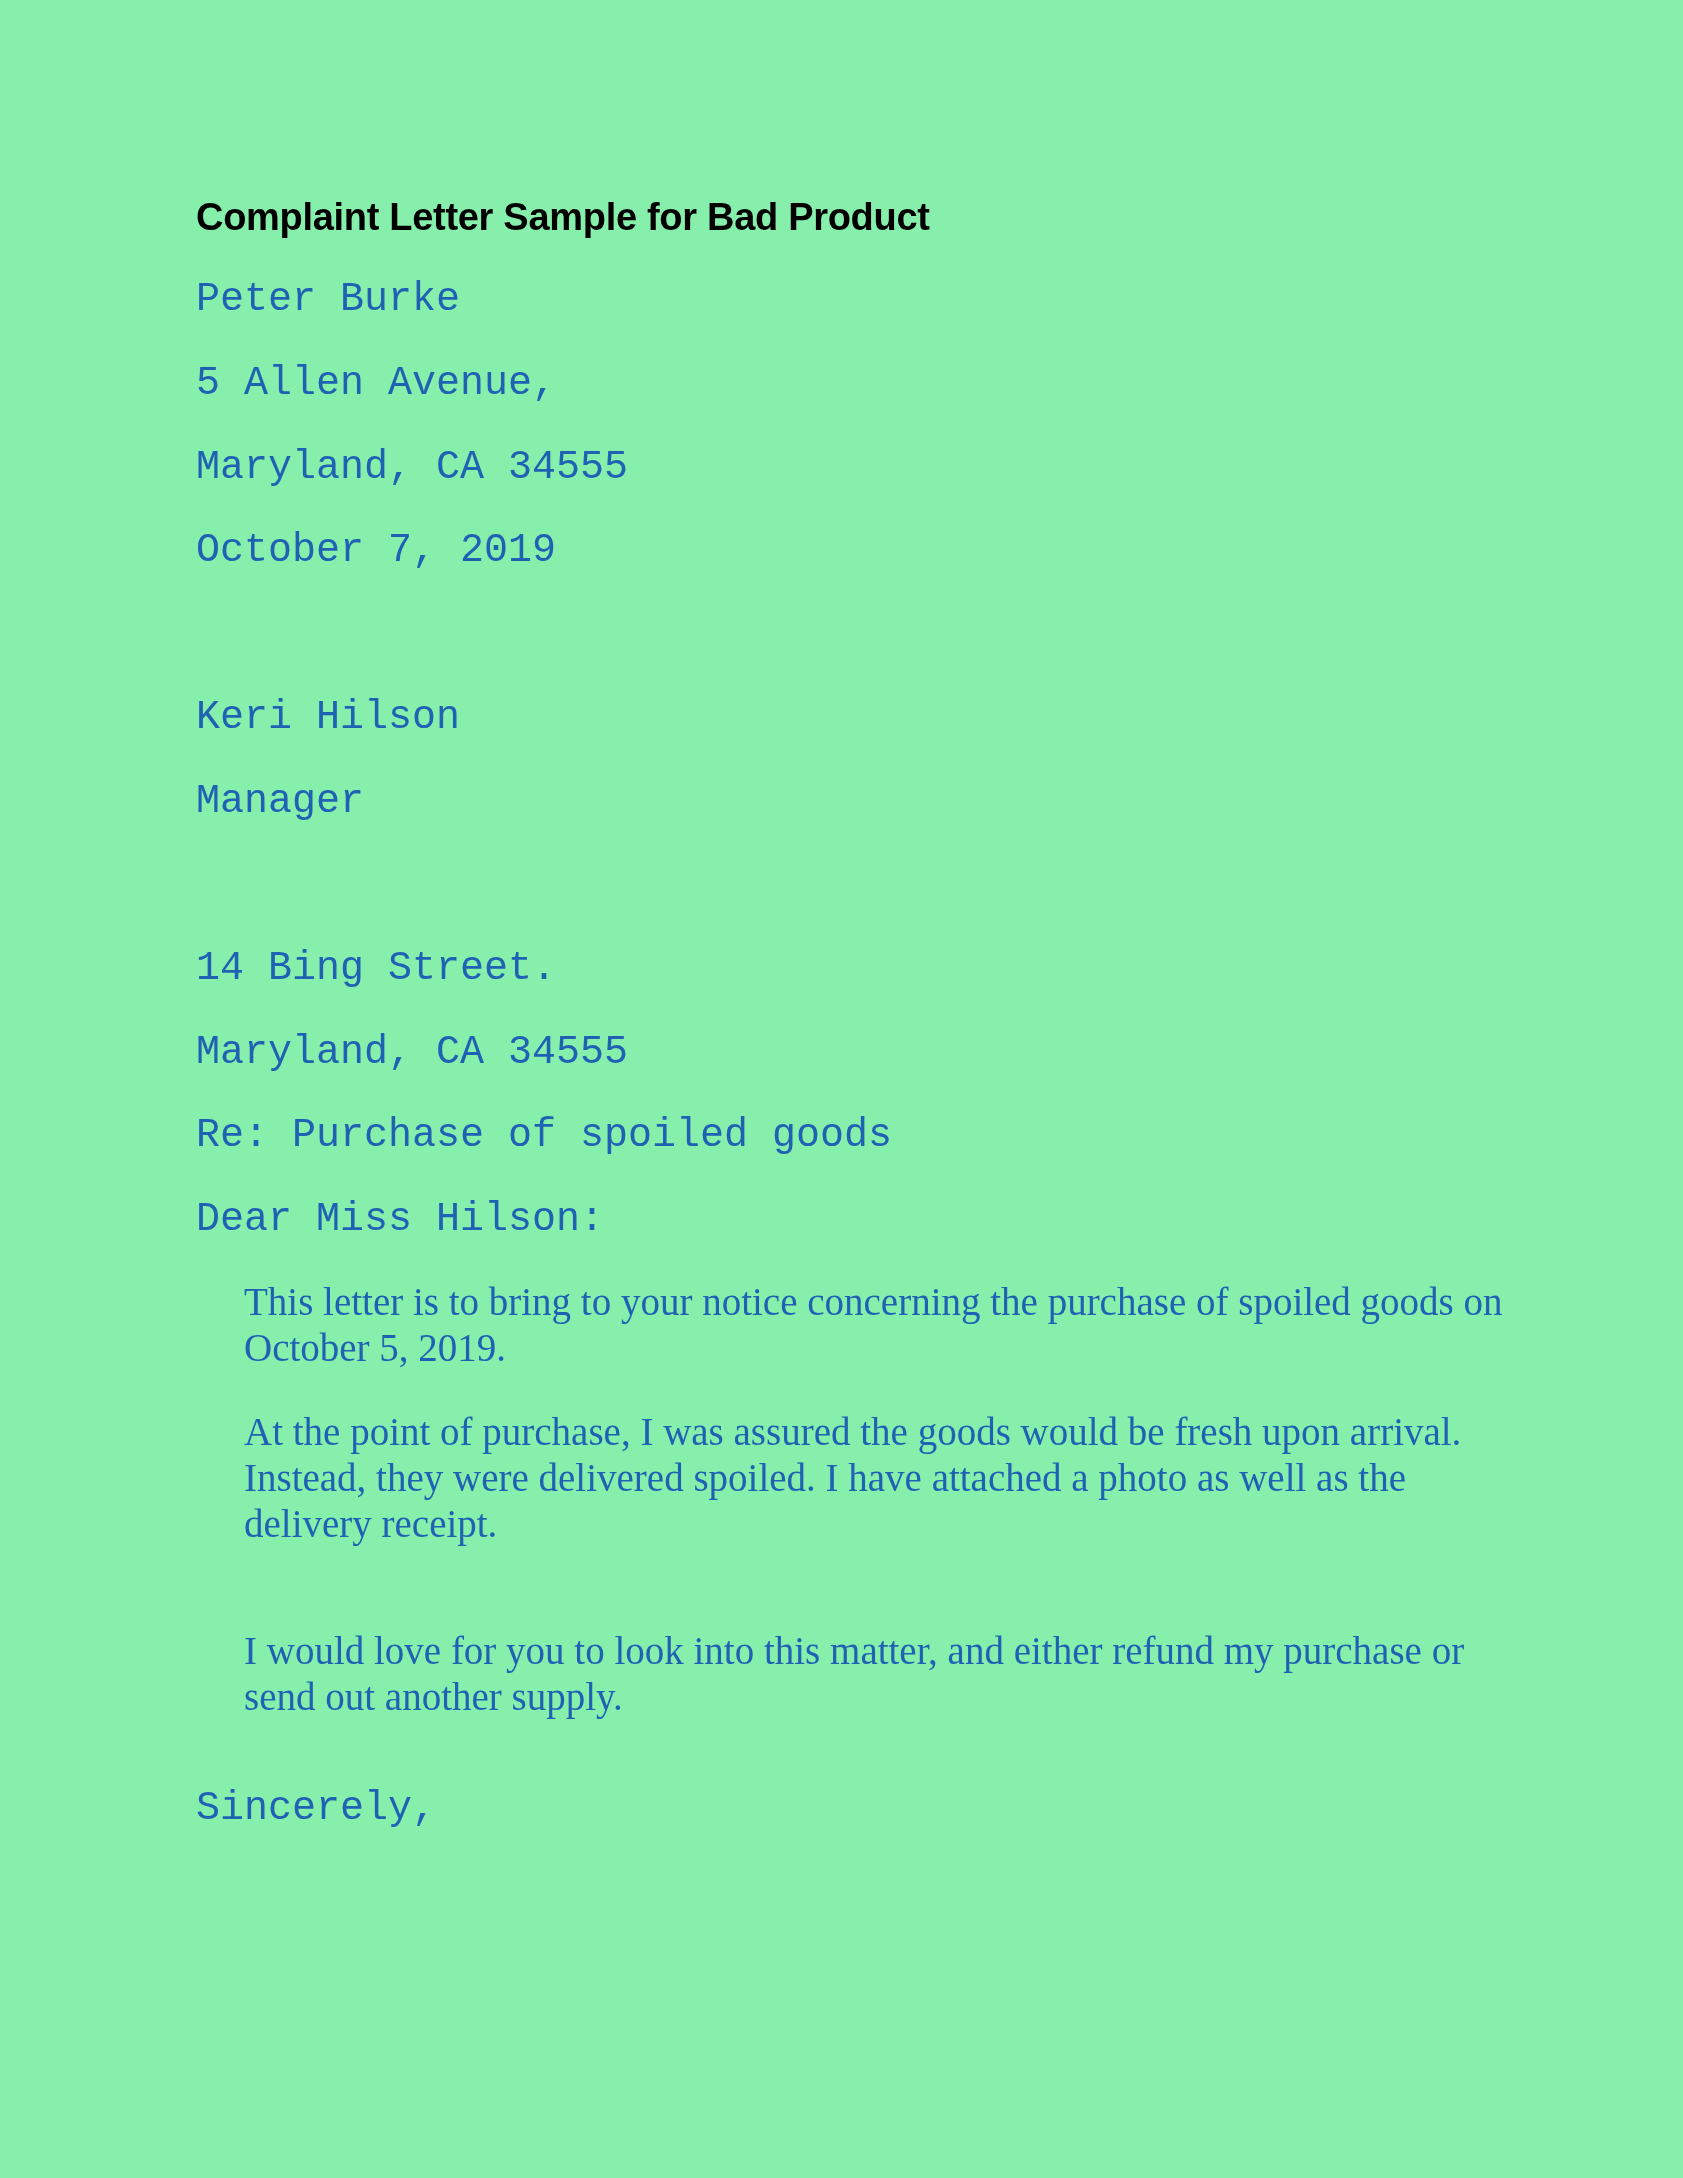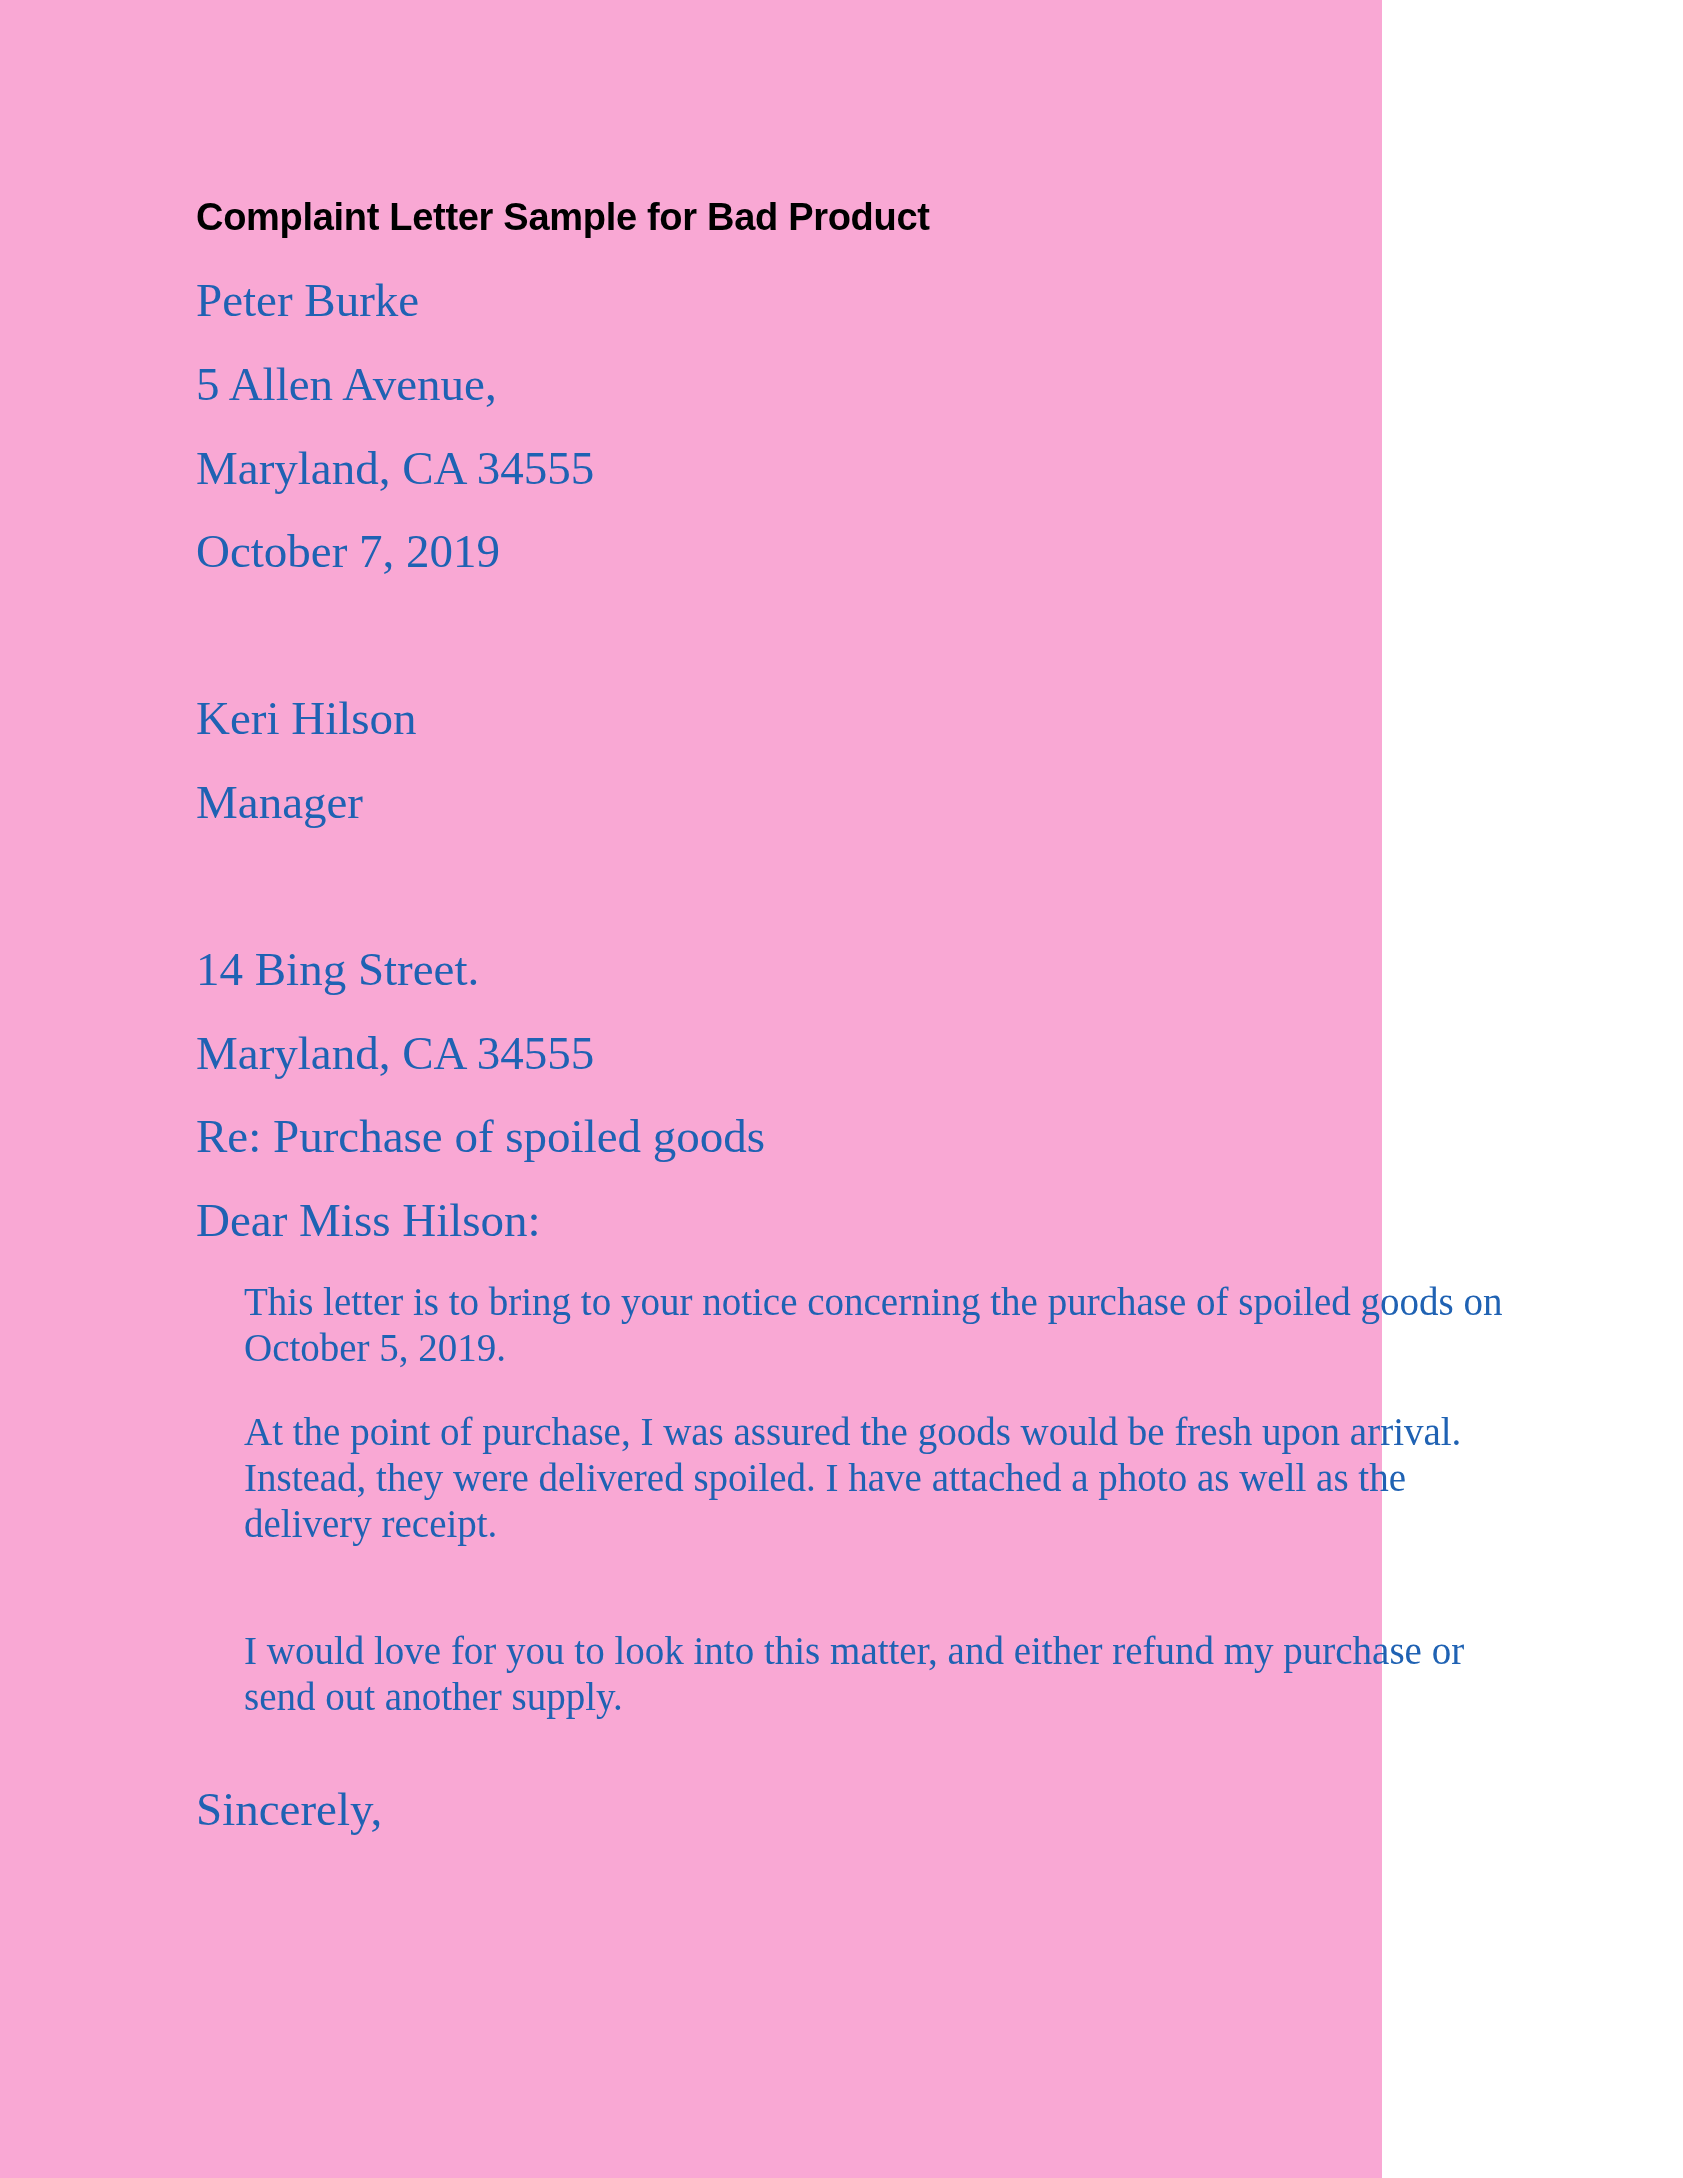--- a/index.html
+++ b/index.html
@@ -1,25 +1,25 @@
 <!DOCTYPE html>
 <html><head>
 <meta charset="utf-8">
 <style>
   html, body { margin: 0; padding: 0; background: #ffffff; }
   body { width: 1683px; height: 2178px; position: relative; overflow: hidden; }
-  .page { position: absolute; left: 0; top: 0; width: 1382px; height: 2178px; background: #f9a8d4; }
+  .page { position: absolute; left: 0; top: 0; width: 1683px; height: 2178px; background: #86efac; }
   .title {
     position: absolute; left: 196px; top: 196px;
     font-family: "Liberation Sans", sans-serif; font-weight: bold;
     font-size: 38px; color: #000000; letter-spacing: -0.3px; white-space: nowrap;
   }
   .line {
     position: absolute; left: 196px;
-    font-family: Liberation Serif, serif; font-size: 47px;
+    font-family: Liberation Mono, monospace; font-size: 40px;
     color: #1f62b3; white-space: nowrap; line-height: 46px;
   }
   .para {
     position: absolute; left: 196px; width: 1317px;
     font-family: "Liberation Serif", serif; font-size: 39px;
     color: #1f62b3; line-height: 46px; margin-left: 48px;
   }
   .para span { display: block; white-space: nowrap; }
 </style>
 </head>

